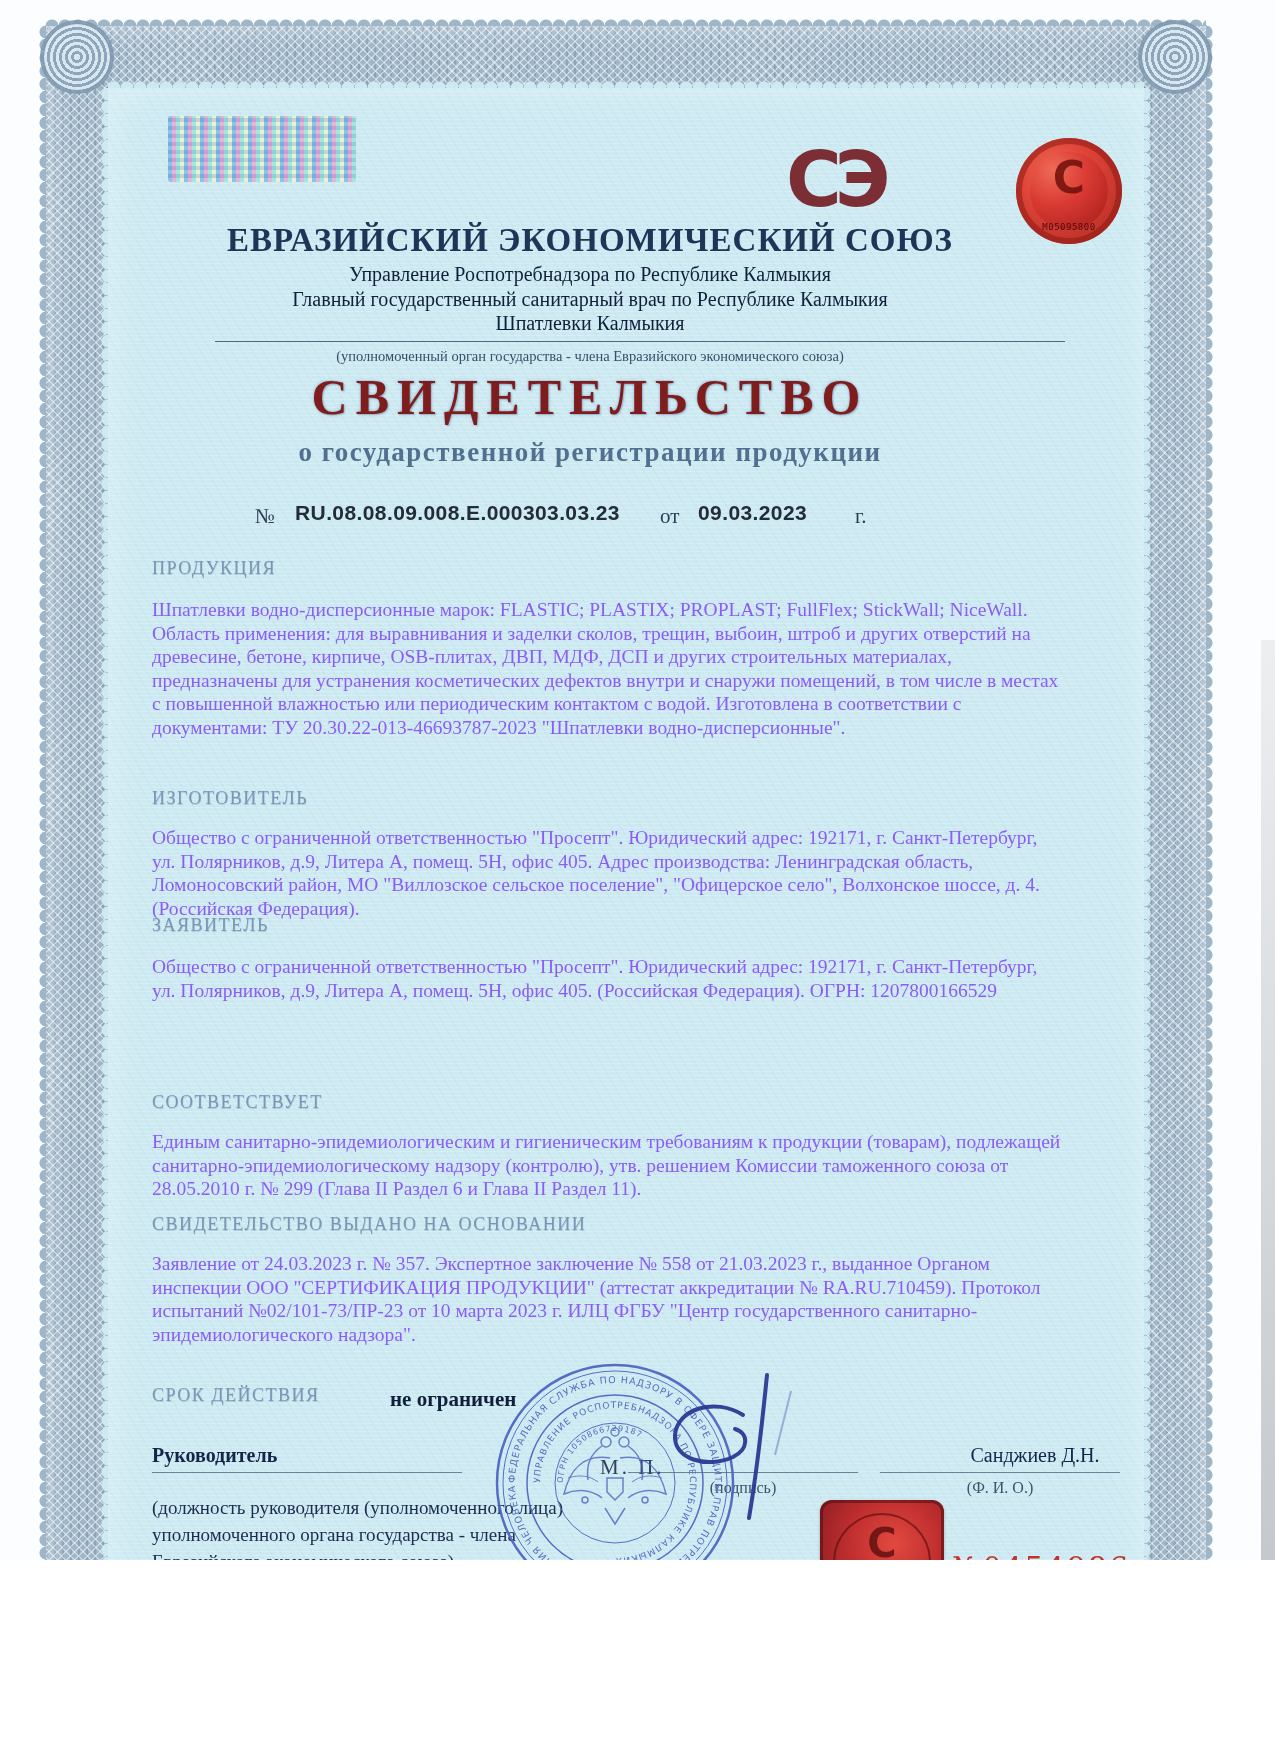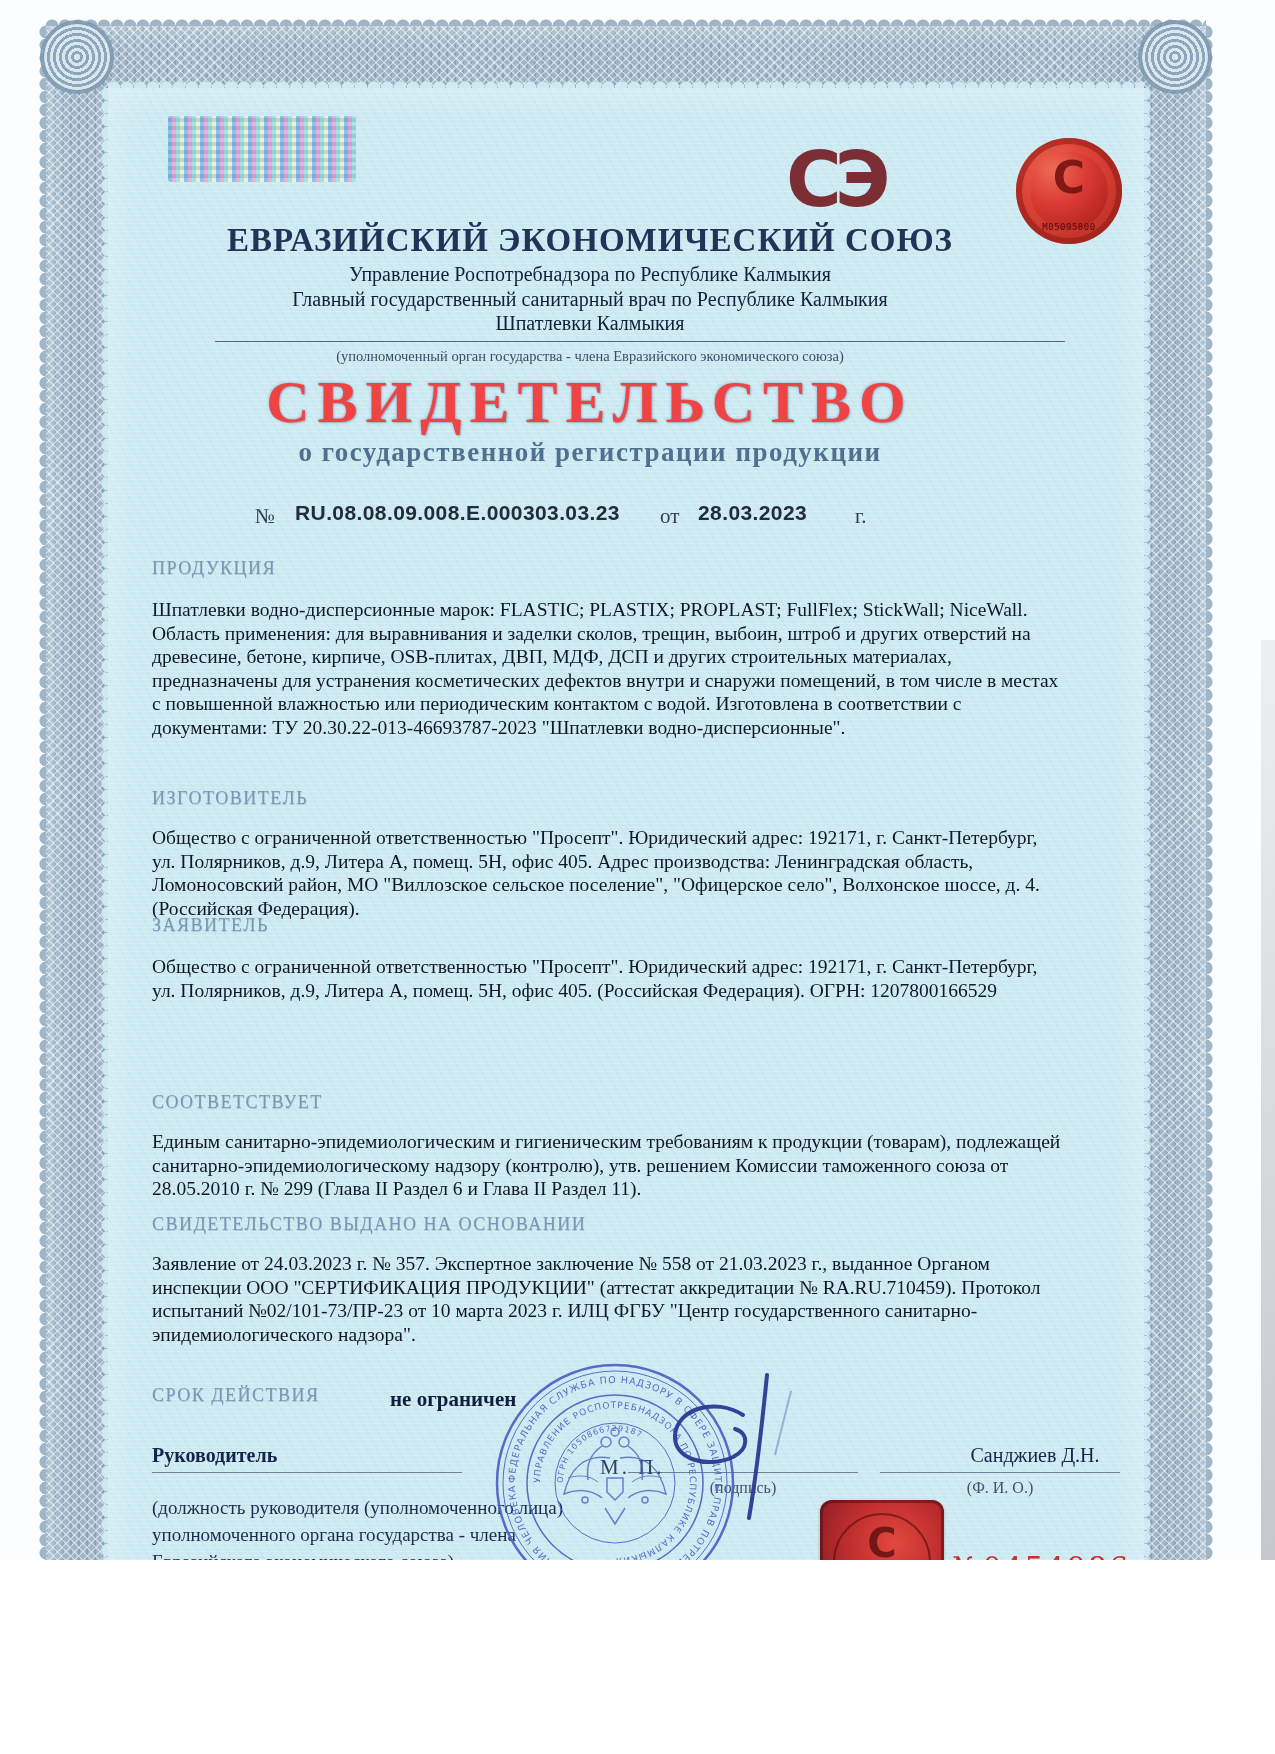--- a/index.html
+++ b/index.html
@@ -75,21 +75,21 @@
   }
   
   .center-block{position:absolute;left:140px;width:900px;text-align:center;}
   .union-title{top:222px;font-size:33px;font-weight:bold;color:#203457;letter-spacing:1px;}
   .auth1{top:263px;font-size:20px;color:#10203c;}
   .auth2{top:288px;font-size:20px;color:#10203c;}
   .auth3{top:312px;font-size:20px;color:#10203c;}
   .divider{position:absolute;left:215px;top:341px;width:850px;height:0;border-top:1.5px solid #556782;}
   .auth-note{top:348px;font-size:14.5px;color:#3c4c66;}
   .cert-title{
-    top:368px;font-size:60px;font-weight:bold;letter-spacing:8px;color:#ef4444;
+    top:368px;font-size:50px;font-weight:bold;letter-spacing:8px;color:#7f1d1d;
     text-shadow:1px 1px 2px rgba(60,80,130,.4), -1px -1px 2px rgba(140,170,210,.5);
   }
   .cert-subtitle{top:437px;font-size:27px;font-weight:bold;color:#51708f;letter-spacing:1.5px;}
   
   .numrow-label{position:absolute;font-size:21px;color:#2c3c55;}
   .cert-number{
     position:absolute;left:295px;top:501px;
     font-family:"Liberation Sans", sans-serif;font-weight:bold;font-size:21px;color:#232d3a;letter-spacing:.4px;
   }
   .cert-date{
@@ -99,21 +99,21 @@
   
   .sec-head{
     position:absolute;left:152px;
     font-size:18px;color:#7b96b4;letter-spacing:1.5px;
     text-shadow:.5px .5px 0 rgba(120,150,180,.4);
     white-space:nowrap;
     font-family:Liberation Serif, serif;
   }
   .sec-text{
     position:absolute;left:152px;width:912px;
-    font-size:19.5px;line-height:23.5px;color:#0f172a;
+    font-size:19.5px;line-height:23.5px;color:#8b5cf6;
   }
   .validity-value{position:absolute;left:390px;top:1387px;font-size:21px;font-weight:bold;color:#10203c;}
   
   .head-label{position:absolute;left:152px;top:1444px;font-size:20px;font-weight:bold;color:#15254a;}
   .sigline{position:absolute;height:0;border-top:1px solid #6d8299;top:1472px;}
   .sig-caption{position:absolute;top:1479px;font-size:16px;color:#42526b;text-align:center;}
   .sig-name{position:absolute;left:930px;top:1444px;width:210px;text-align:center;font-size:20px;color:#15254a;}
   .mp-label{position:absolute;left:600px;top:1455px;font-size:21px;color:#2f4160;letter-spacing:3px;}
   .position-note{
     position:absolute;left:152px;top:1494px;width:430px;
@@ -185,21 +185,21 @@
   <div class="center-block auth2 abs">Главный государственный санитарный врач по Республике Калмыкия</div>
   <div class="center-block auth3 abs">Шпатлевки Калмыкия</div>
   <div class="divider"></div>
   <div class="center-block auth-note abs">(уполномоченный орган государства - члена Евразийского экономического союза)</div>
   <div class="center-block cert-title abs">СВИДЕТЕЛЬСТВО</div>
   <div class="center-block cert-subtitle abs">о государственной регистрации продукции</div>
 
   <div class="numrow-label" style="left:255px;top:504px;">№</div>
   <div class="cert-number">RU.08.08.09.008.Е.000303.03.23</div>
   <div class="numrow-label" style="left:660px;top:504px;">от</div>
-  <div class="cert-date">28.03.2023</div>
+  <div class="cert-date">09.03.2023</div>
   <div class="numrow-label" style="left:855px;top:504px;">г.</div>
 
   <div class="sec-head" style="top:558px;">ПРОДУКЦИЯ</div>
   <div class="sec-text" style="top:598px;">Шпатлевки водно-дисперсионные марок: FLASTIC; PLASTIX; PROPLAST; FullFlex; StickWall; NiceWall. Область применения: для выравнивания и заделки сколов, трещин, выбоин, штроб и других отверстий на древесине, бетоне, кирпиче, OSB-плитах, ДВП, МДФ, ДСП и других строительных материалах, предназначены для устранения косметических дефектов внутри и снаружи помещений, в том числе в местах с повышенной влажностью или периодическим контактом с водой. Изготовлена в соответствии с документами: ТУ 20.30.22-013-46693787-2023 "Шпатлевки водно-дисперсионные".</div>
 
   <div class="sec-head" style="top:788px;">ИЗГОТОВИТЕЛЬ</div>
   <div class="sec-text" style="top:826px;">Общество с ограниченной ответственностью "Просепт". Юридический адрес: 192171, г. Санкт-Петербург, ул. Полярников, д.9, Литера А, помещ. 5Н, офис 405. Адрес производства: Ленинградская область, Ломоносовский район, МО "Виллозское сельское поселение", "Офицерское село", Волхонское шоссе, д. 4. (Российская Федерация).</div>
 
   <div class="sec-head" style="top:915px;">ЗАЯВИТЕЛЬ</div>
   <div class="sec-text" style="top:955px;">Общество с ограниченной ответственностью "Просепт". Юридический адрес: 192171, г. Санкт-Петербург, ул. Полярников, д.9, Литера А, помещ. 5Н, офис 405. (Российская Федерация). ОГРН: 1207800166529</div>

